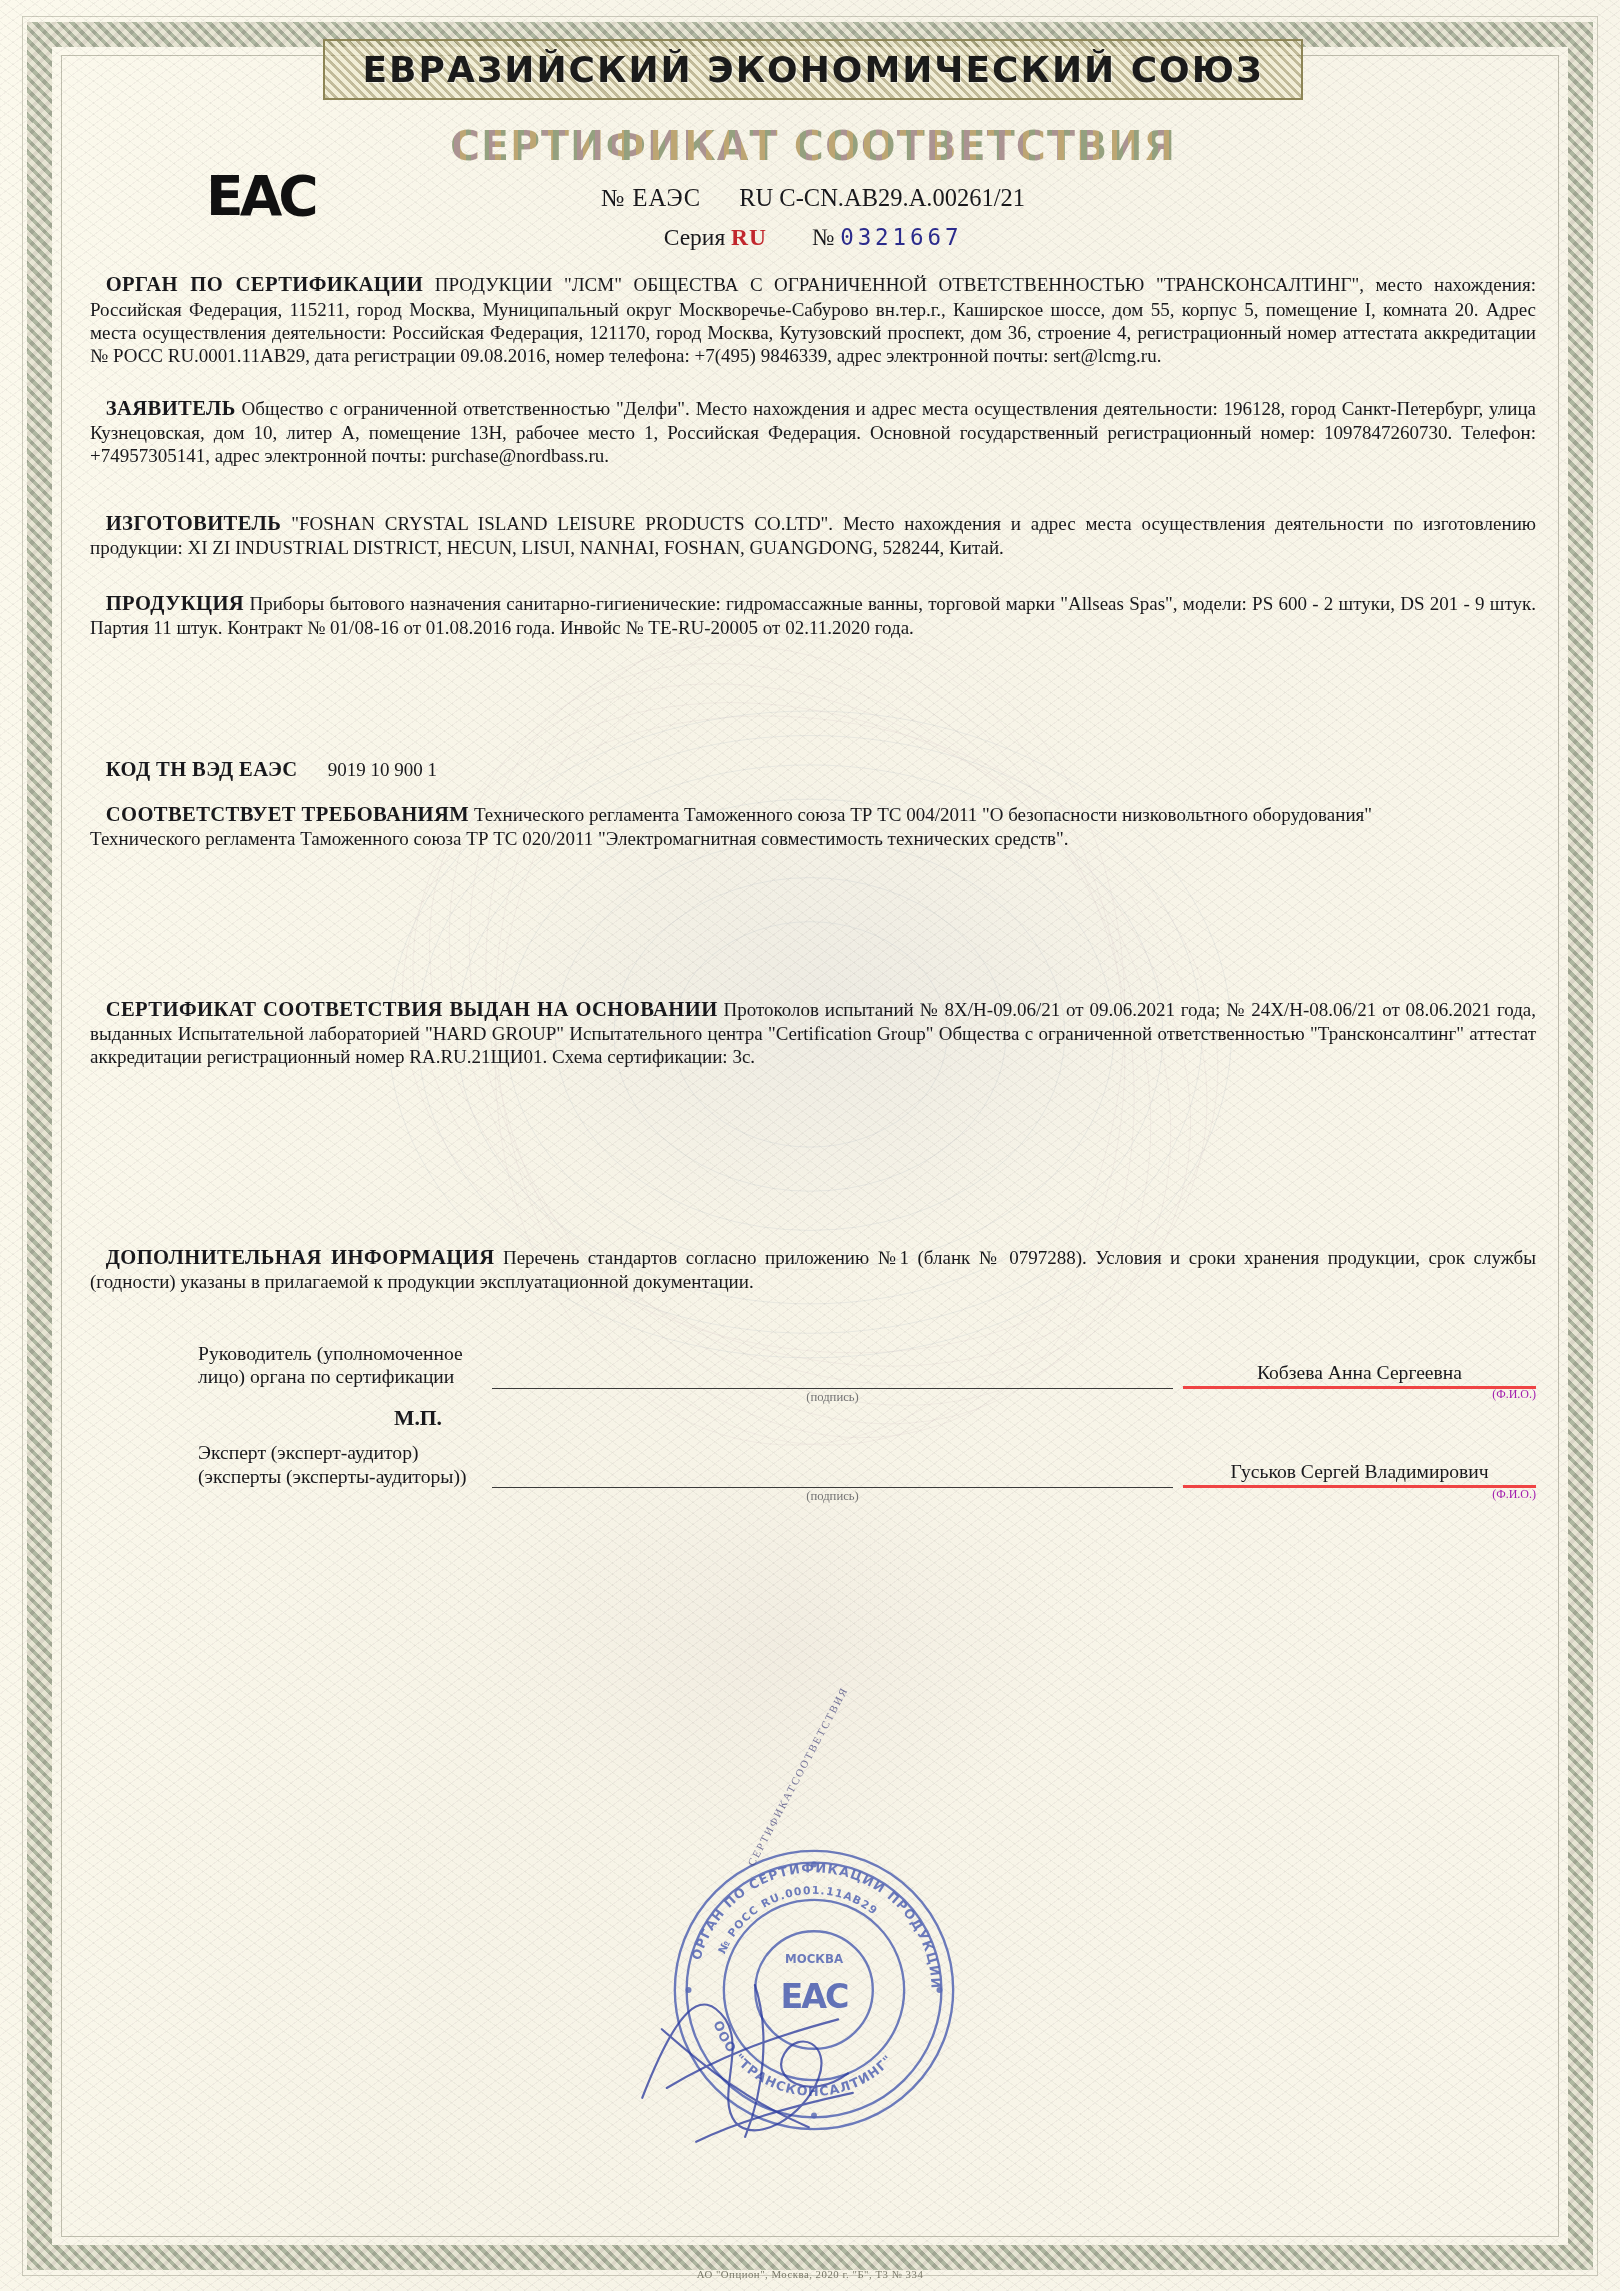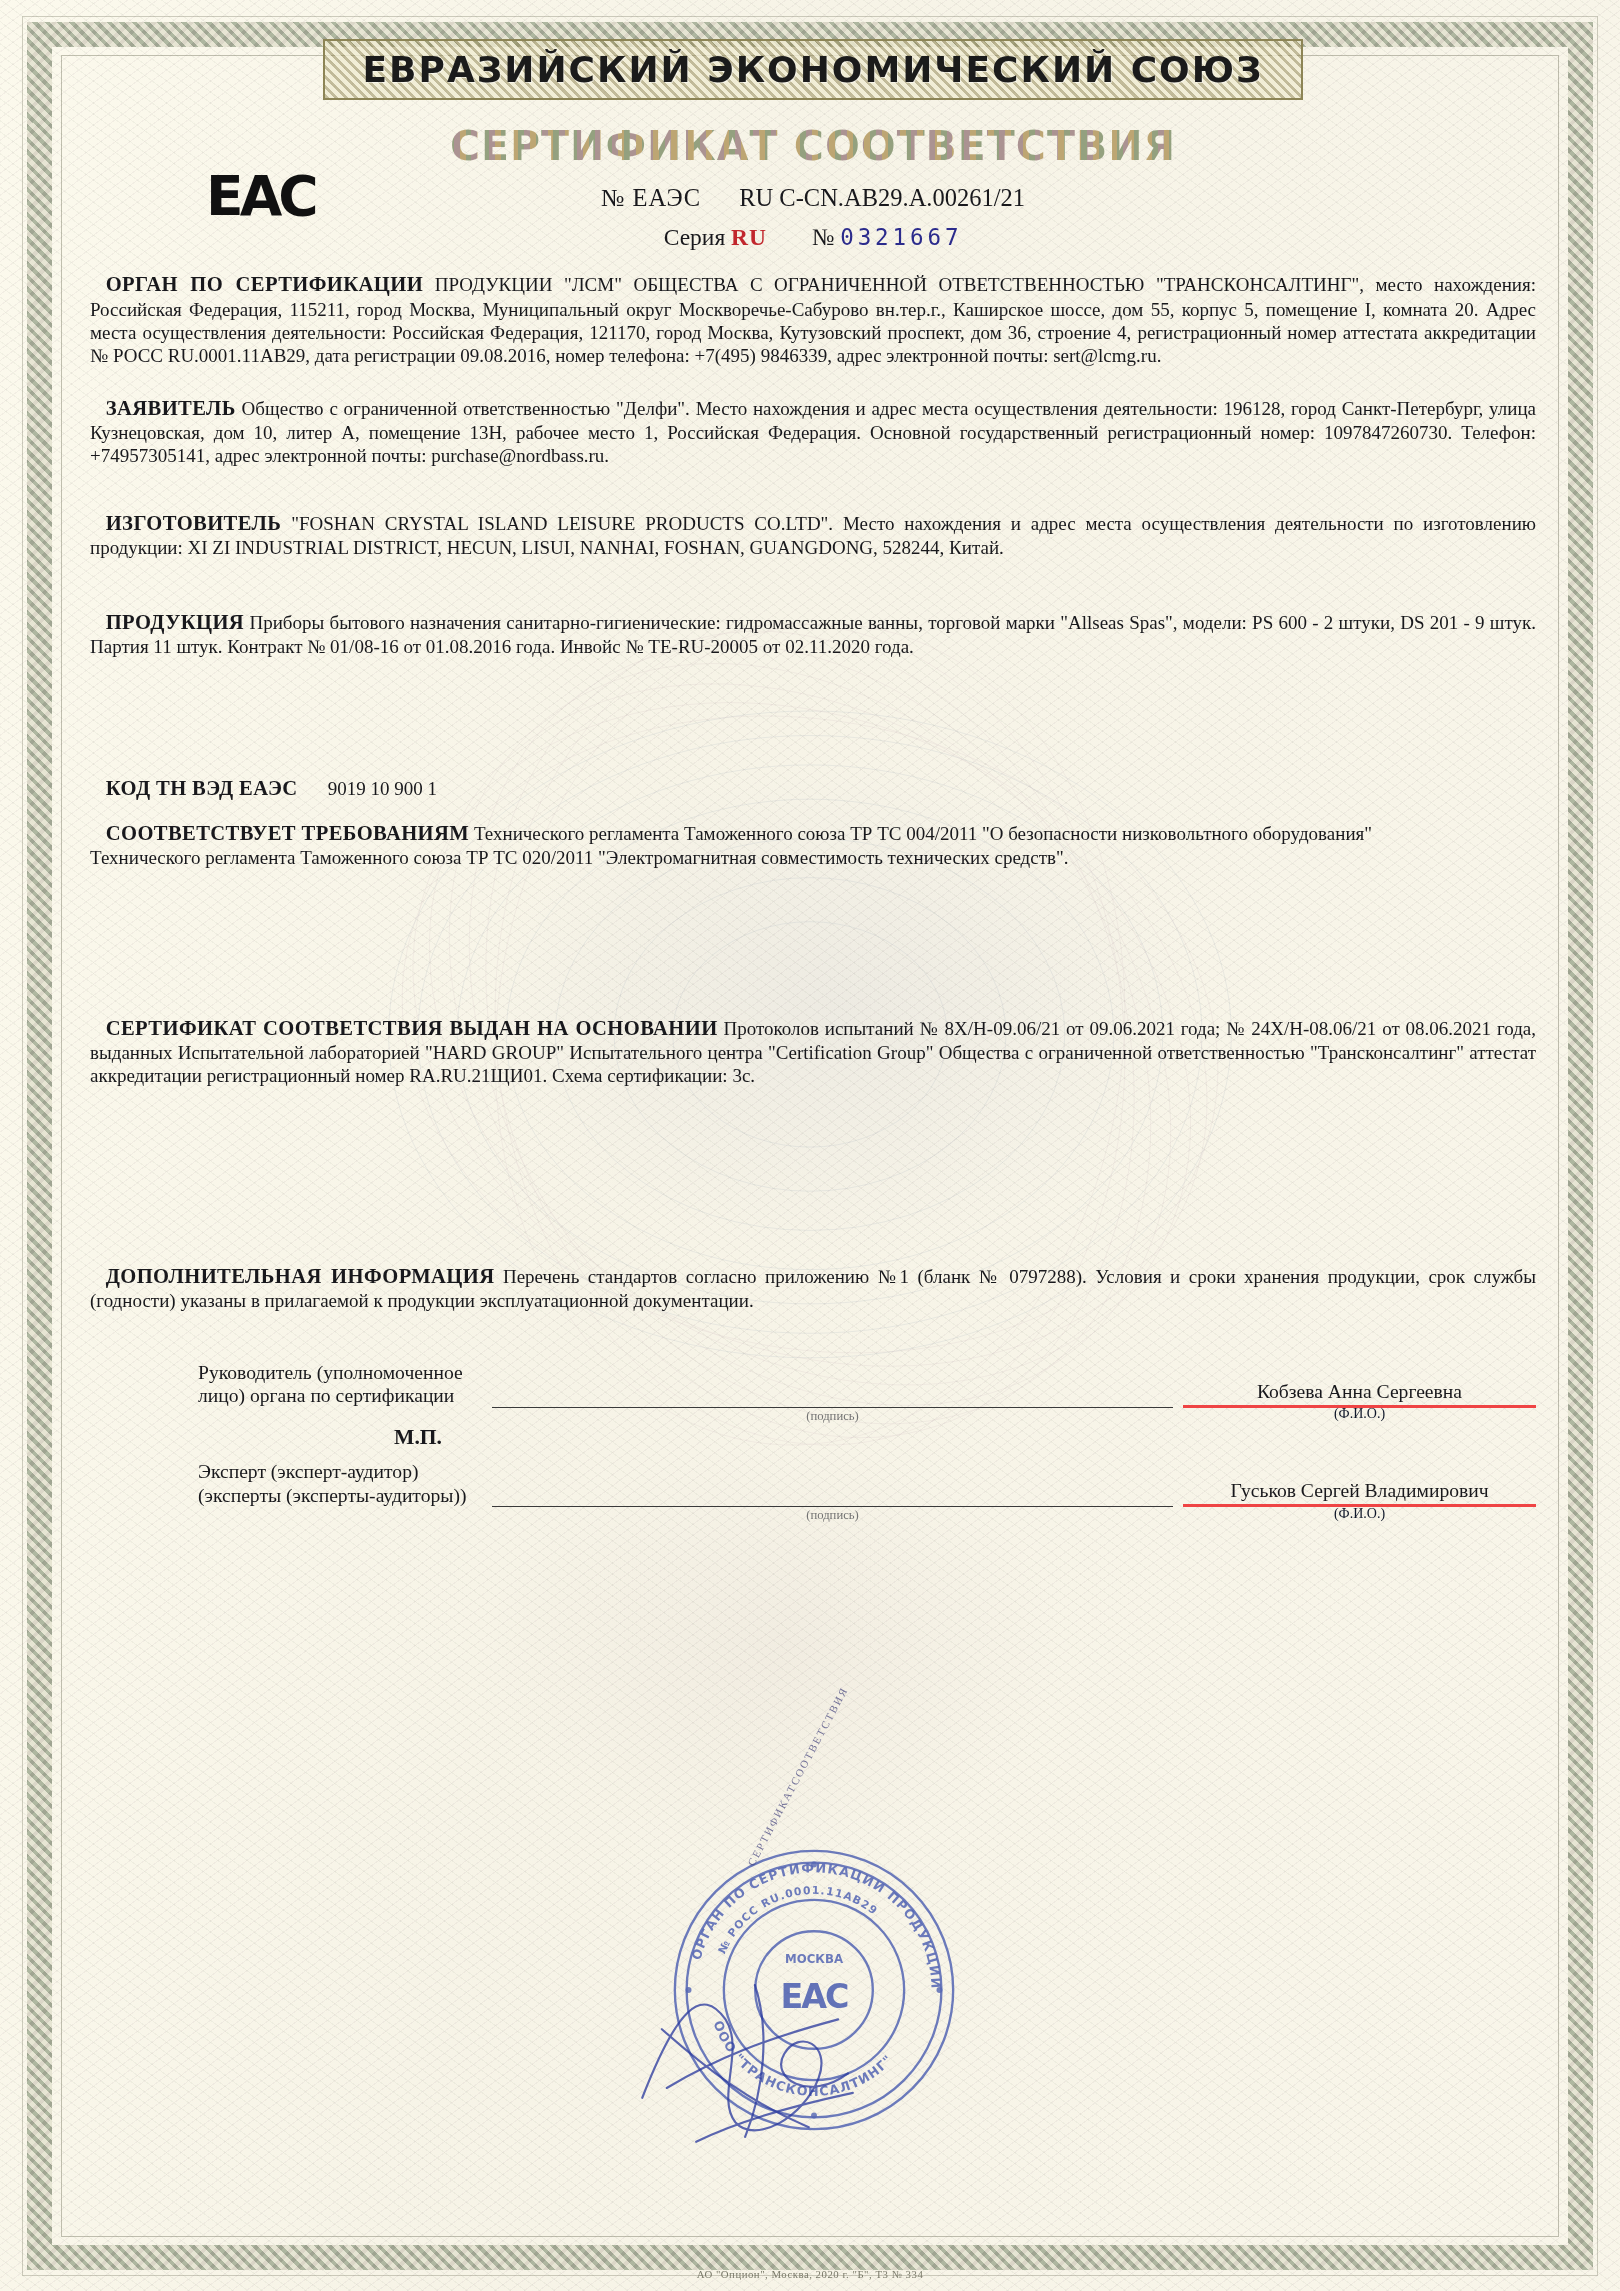--- a/index.html
+++ b/index.html
@@ -173,21 +173,21 @@
   .section .head {
     font-weight: bold;
     font-size: 20.6px;
     letter-spacing: 0.4px;
     padding-left: 15.7px;
   }
   .section p { margin: 0; }
   .sec-org { margin-top: 21.6px; }
   .sec-applicant { margin-top: 29px; }
   .sec-manufacturer { margin-top: 43px; }
-  .sec-product { margin-top: 51px; }
+  .sec-product { margin-top: 32px; }
   .sec-code { margin-top: 118px; }
   .sec-code .head { font-weight: bold; font-size: 20.6px; }
   .sec-code .value { margin-left: 25.5px; }
   .sec-conform { margin-top: 19.6px; }
   .sec-basis { margin-top: 147px; }
   .sec-addinfo { margin-top: 176px; }
 
   
   .validity {
     margin-top: 49px;
@@ -264,23 +264,23 @@
     text-align: center;
     border-bottom: 3px solid #ef4444;
     position: relative;
     padding-bottom: 2px;
   }
   .sig-name .cap {
     position: absolute;
     width: 100%;
     left: 0;
     top: 25.5px;
-    text-align: center;
-    font-size: 14px;
-    color: #0f172a;
+    text-align: right;
+    font-size: 12px;
+    color: #a21caf;
   }
   .mp {
     font-weight: bold;
     font-size: 21.6px;
     margin-left: 304px;
     margin-top: 17.6px;
   }
   
   .stamp {
     position: absolute;

